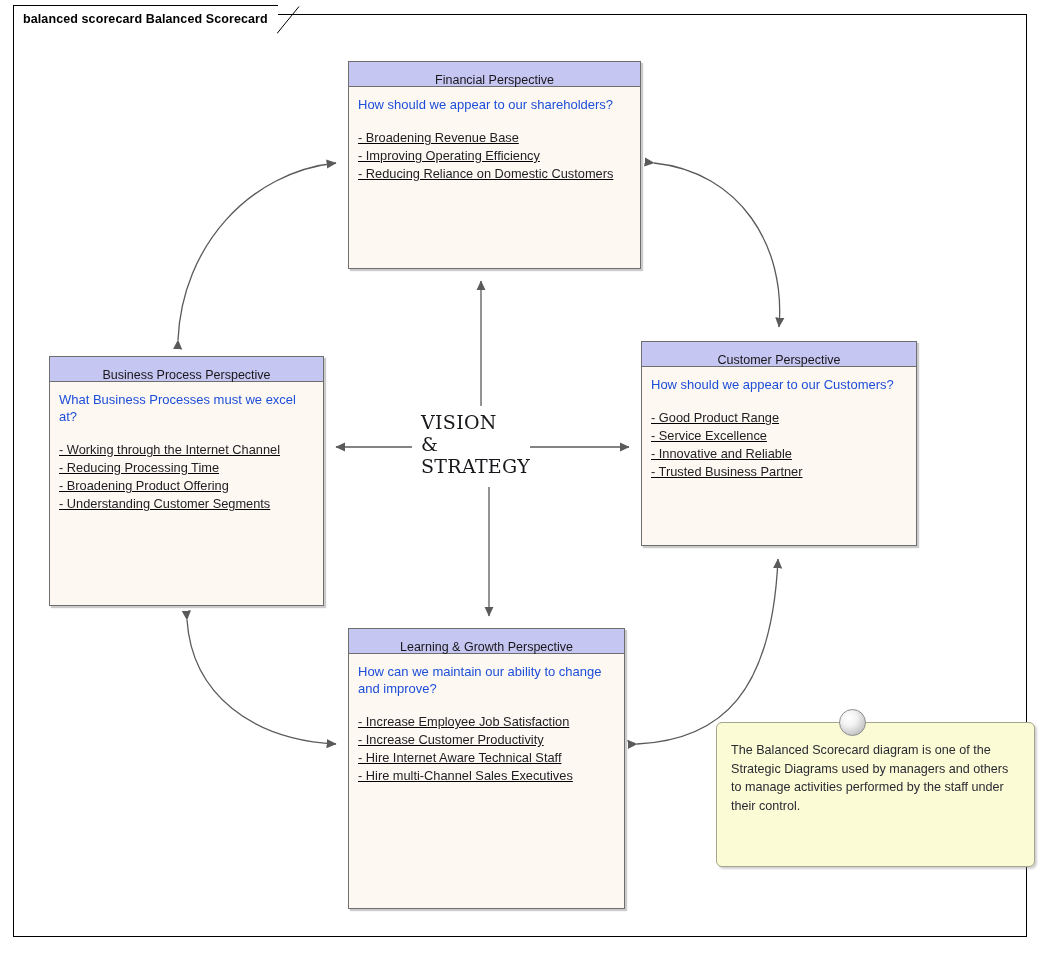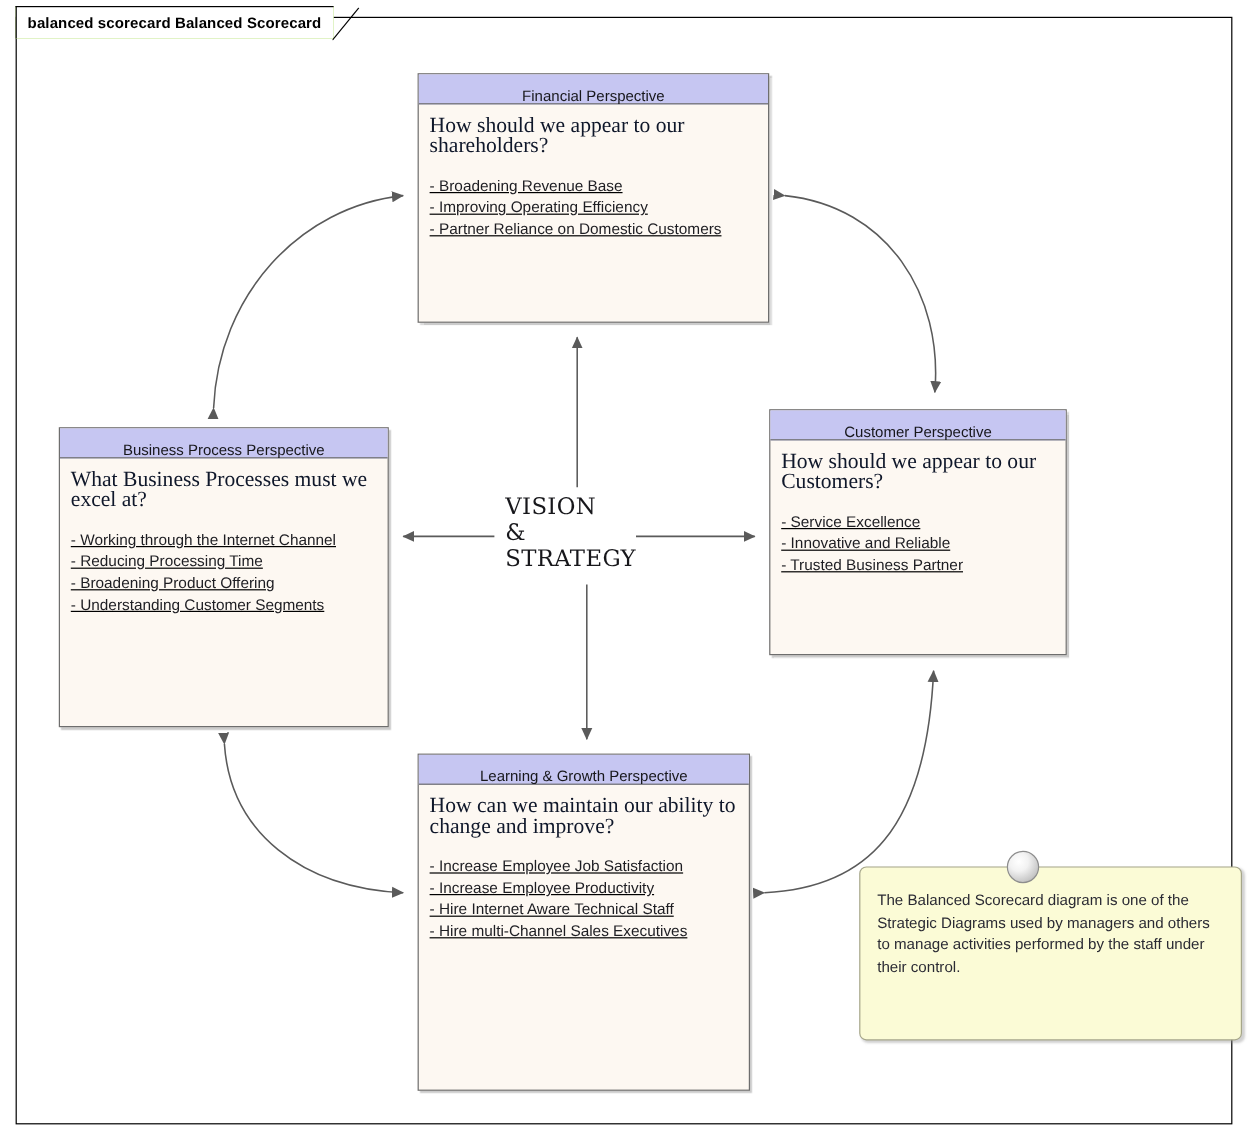--- a/index.html
+++ b/index.html
@@ -88,43 +88,42 @@
   .pbox-title {
     font-size: 12.5px;
     color: #17171b;
     line-height: 1;
   }
   .pbox-body {
     padding: 9px 9px 6px 9px;
     box-sizing: border-box;
   }
   .pbox-question {
-    font-size: 18px;
-    color: #0f172a;
+    font-size: 13px;
+    color: #1d4ed8;
     line-height: 17px;
     margin: 0 0 16px 0;
-    font-family: Liberation Serif, serif;
   }
   .pbox-list {
     margin: 0;
     padding: 0;
     list-style: none;
     text-decoration: underline;
   }
   .pbox-list li {
     font-size: 12.8px;
     color: #1d1d22;
     line-height: 18px;
     white-space: nowrap;
   }
 
   
   #box-financial { left: 348px; top: 61px;  width: 293px; height: 208px; }
   #box-business  { left: 49px;  top: 356px; width: 275px; height: 250px; }
-  #box-customer  { left: 641px; top: 341px; width: 248px; height: 205px; }
+  #box-customer  { left: 641px; top: 341px; width: 276px; height: 205px; }
   #box-learning  { left: 348px; top: 628px; width: 277px; height: 281px; }
 
   
   .vision {
     position: absolute;
     left: 421px;
     top: 411px;
     width: 128px;
     text-align: left;
     font-family: "DejaVu Serif", "Liberation Serif", serif;
@@ -223,21 +222,21 @@
 
   <div class="pbox" id="box-financial">
     <div class="pbox-header">
       <span class="pbox-title">Financial Perspective</span>
     </div>
     <div class="pbox-body">
       <p class="pbox-question">How should we appear to our shareholders?</p>
       <ul class="pbox-list">
         <li>- Broadening Revenue Base</li>
         <li>- Improving Operating Efficiency</li>
-        <li>- Partner Reliance on Domestic Customers</li>
+        <li>- Reducing Reliance on Domestic Customers</li>
       </ul>
     </div>
   </div>
 
   <div class="pbox" id="box-business">
     <div class="pbox-header">
       <span class="pbox-title">Business Process Perspective</span>
     </div>
     <div class="pbox-body">
       <p class="pbox-question">What Business Processes must we excel at?</p>
@@ -250,36 +249,37 @@
     </div>
   </div>
 
   <div class="pbox" id="box-customer">
     <div class="pbox-header">
       <span class="pbox-title">Customer Perspective</span>
     </div>
     <div class="pbox-body">
       <p class="pbox-question">How should we appear to our Customers?</p>
       <ul class="pbox-list">
+        <li>- Good Product Range</li>
         <li>- Service Excellence</li>
         <li>- Innovative and Reliable</li>
         <li>- Trusted Business Partner</li>
       </ul>
     </div>
   </div>
 
   <div class="pbox" id="box-learning">
     <div class="pbox-header">
       <span class="pbox-title">Learning &amp; Growth Perspective</span>
     </div>
     <div class="pbox-body">
       <p class="pbox-question">How can we maintain our ability to change and improve?</p>
       <ul class="pbox-list">
         <li>- Increase Employee Job Satisfaction</li>
-        <li>- Increase Employee Productivity</li>
+        <li>- Increase Customer Productivity</li>
         <li>- Hire Internet Aware Technical Staff</li>
         <li>- Hire multi-Channel Sales Executives</li>
       </ul>
     </div>
   </div>
 
   <div class="vision">
     <div>VISION</div>
     <div>&amp;</div>
     <div>STRATEGY</div>

